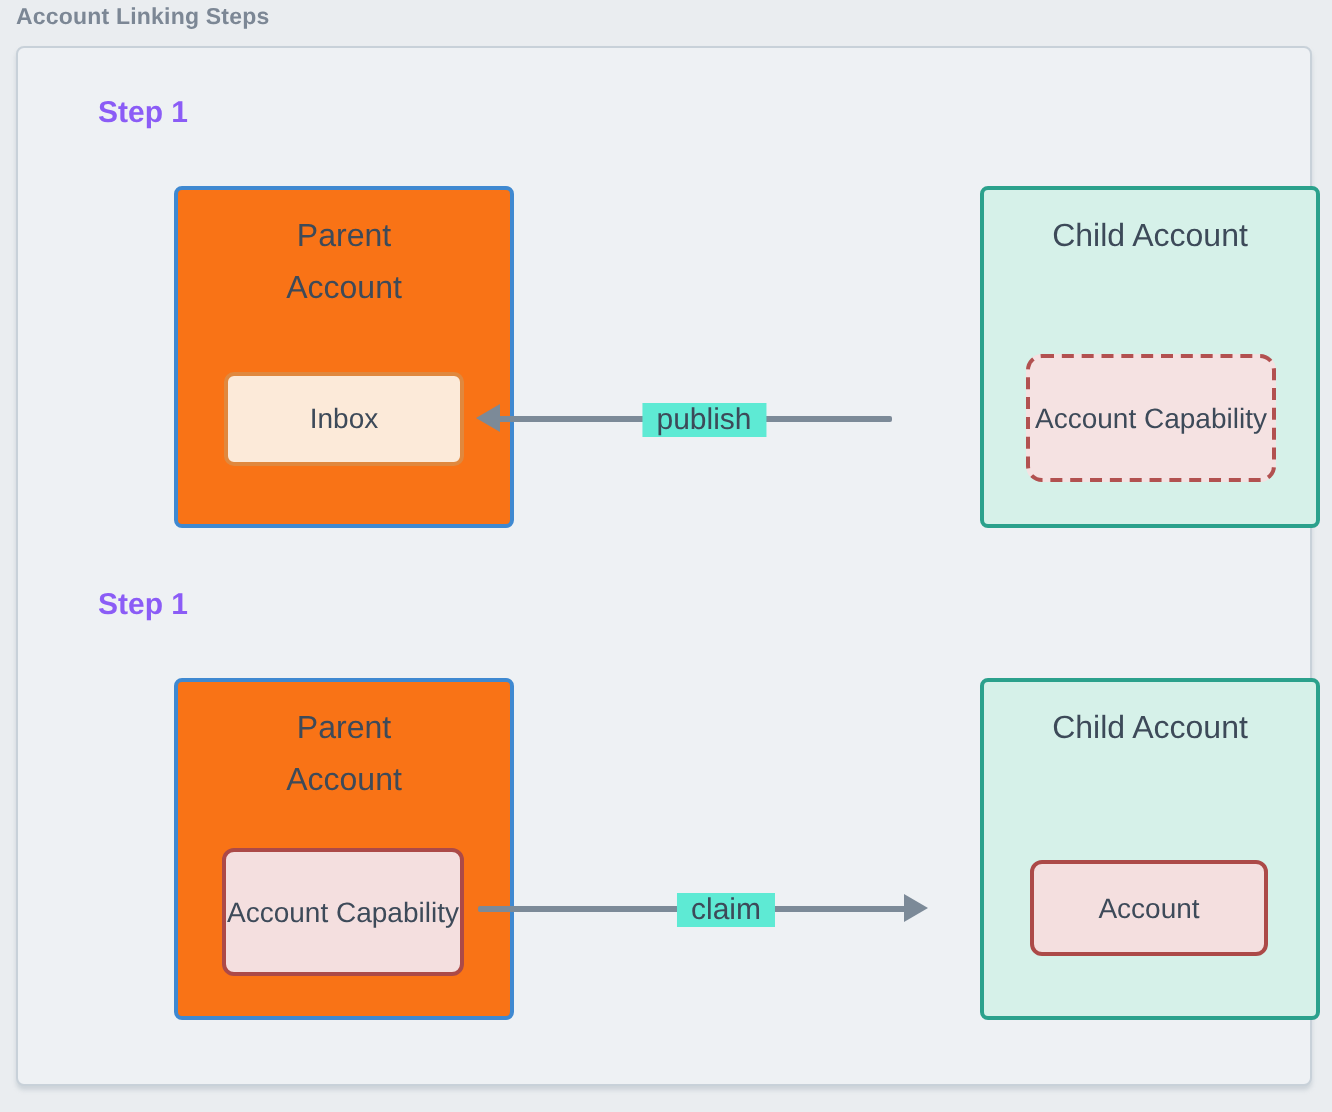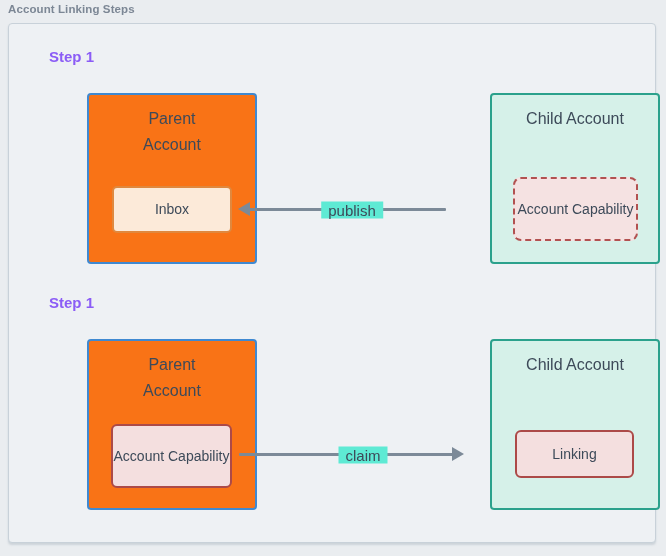--- a/index.html
+++ b/index.html
@@ -157,21 +157,21 @@
     <div class="node parent p2">
       <div class="node-title">Parent Account</div>
       <div class="subnode cap-solid">
         <span>Account Capability</span>
       </div>
     </div>
 
     <div class="node child c2">
       <div class="node-title">Child Account</div>
       <div class="subnode acct-solid">
-        <span>Linking</span>
+        <span>Account</span>
       </div>
     </div>
 
     <div class="arrow-line a2"></div>
     <div class="arrow-head a2h"></div>
     <span class="arrow-label a2l">claim</span>
 
   </div>
 </div>
 

